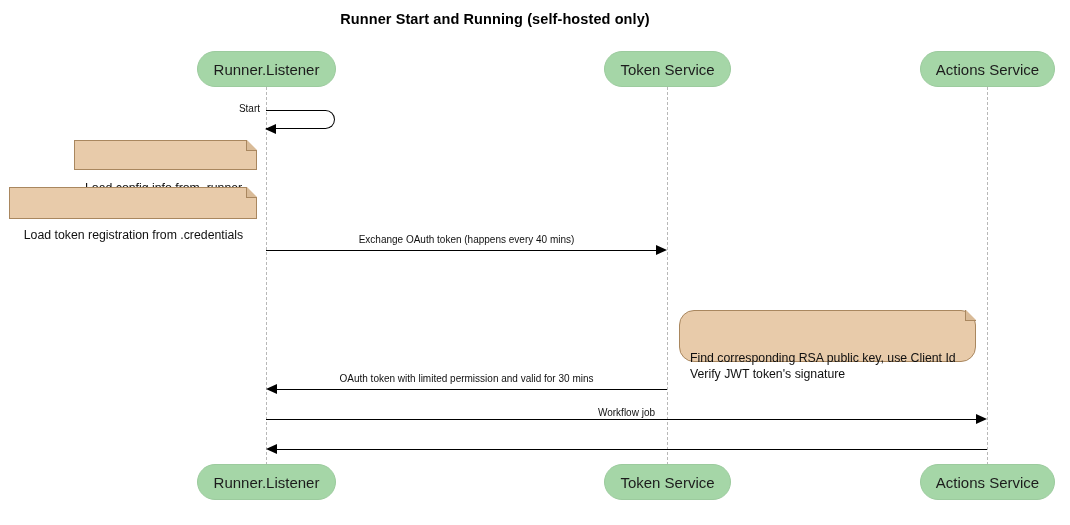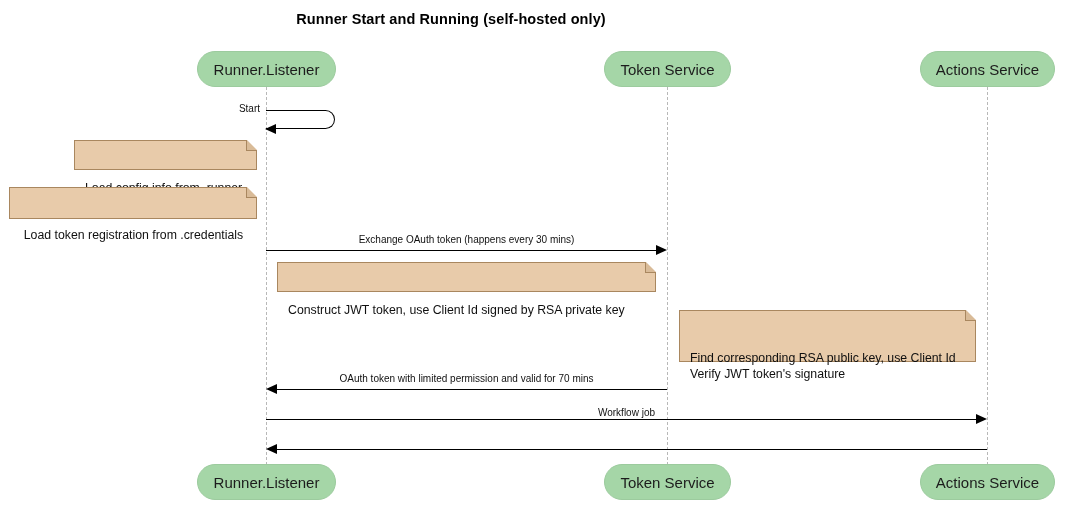--- a/index.html
+++ b/index.html
@@ -21,20 +21,21 @@
   #diagram-title {
     position: absolute;
     top: 11px;
     left: 0;
     width: 902px;
     text-align: center;
     font-size: 14.5px;
     font-weight: bold;
     color: #000000;
     letter-spacing: 0.1px;
+    padding-left: 44px;
   }
   .lifeline {
     position: absolute;
     width: 0;
     border-left: 1.3px dashed #b8b8b8;
   }
   .participant {
     position: absolute;
     height: 36px;
     background: #a5d6a7;
@@ -145,36 +146,32 @@
   <div class="note" style="left:74px; top:140px; width:183px; height:30px;">
     <span class="fold"></span>
     <span>Load config info from .runner</span>
   </div>
 
   <div class="note" style="left:9px; top:187px; width:248px; height:32px;text-align:center;">
     <span class="fold"></span>
     <span>Load token registration from .credentials</span>
   </div>
 
-  <div class="msg-label" style="left:266px; top:234px; width:401px;">Exchange OAuth token (happens every 30 mins)</div>
+  <div class="msg-label" style="left:266px; top:234px; width:401px;">Exchange OAuth token (happens every 40 mins)</div>
   <div class="msg" style="left:266px; top:250px; width:390px;"></div>
   <div class="arrowhead right" style="left:656px; top:245px;"></div>
 
-  <div class="note" style="left:277px; top:262px; width:379px; height:30px;">
-    <span class="fold"></span>
-    <span>Construct JWT token, use Client Id signed by RSA private key</span>
-  </div>
 
-  <div class="note" style="left:679px; top:310px; width:297px; height:52px;">
+  <div class="note" style="left:679px; top:310px; width:297px; height:52px;border-radius:15px;">
     <span class="fold"></span>
     <span>Find corresponding RSA public key, use Client Id
 Verify JWT token's signature</span>
   </div>
 
-  <div class="msg-label" style="left:266px; top:373px; width:401px;">OAuth token with limited permission and valid for 70 mins</div>
+  <div class="msg-label" style="left:266px; top:373px; width:401px;">OAuth token with limited permission and valid for 30 mins</div>
   <div class="msg" style="left:277px; top:389px; width:390px;"></div>
   <div class="arrowhead left" style="left:266px; top:384px;"></div>
 
   <div class="msg" style="left:266px; top:419px; width:710px;"></div>
   <div class="arrowhead right" style="left:976px; top:414px;"></div>
 
   <div class="msg-label" style="left:266px; top:407px; width:721px;">Workflow job</div>
   <div class="msg" style="left:277px; top:449px; width:710px;"></div>
   <div class="arrowhead left" style="left:266px; top:444px;"></div>
 

